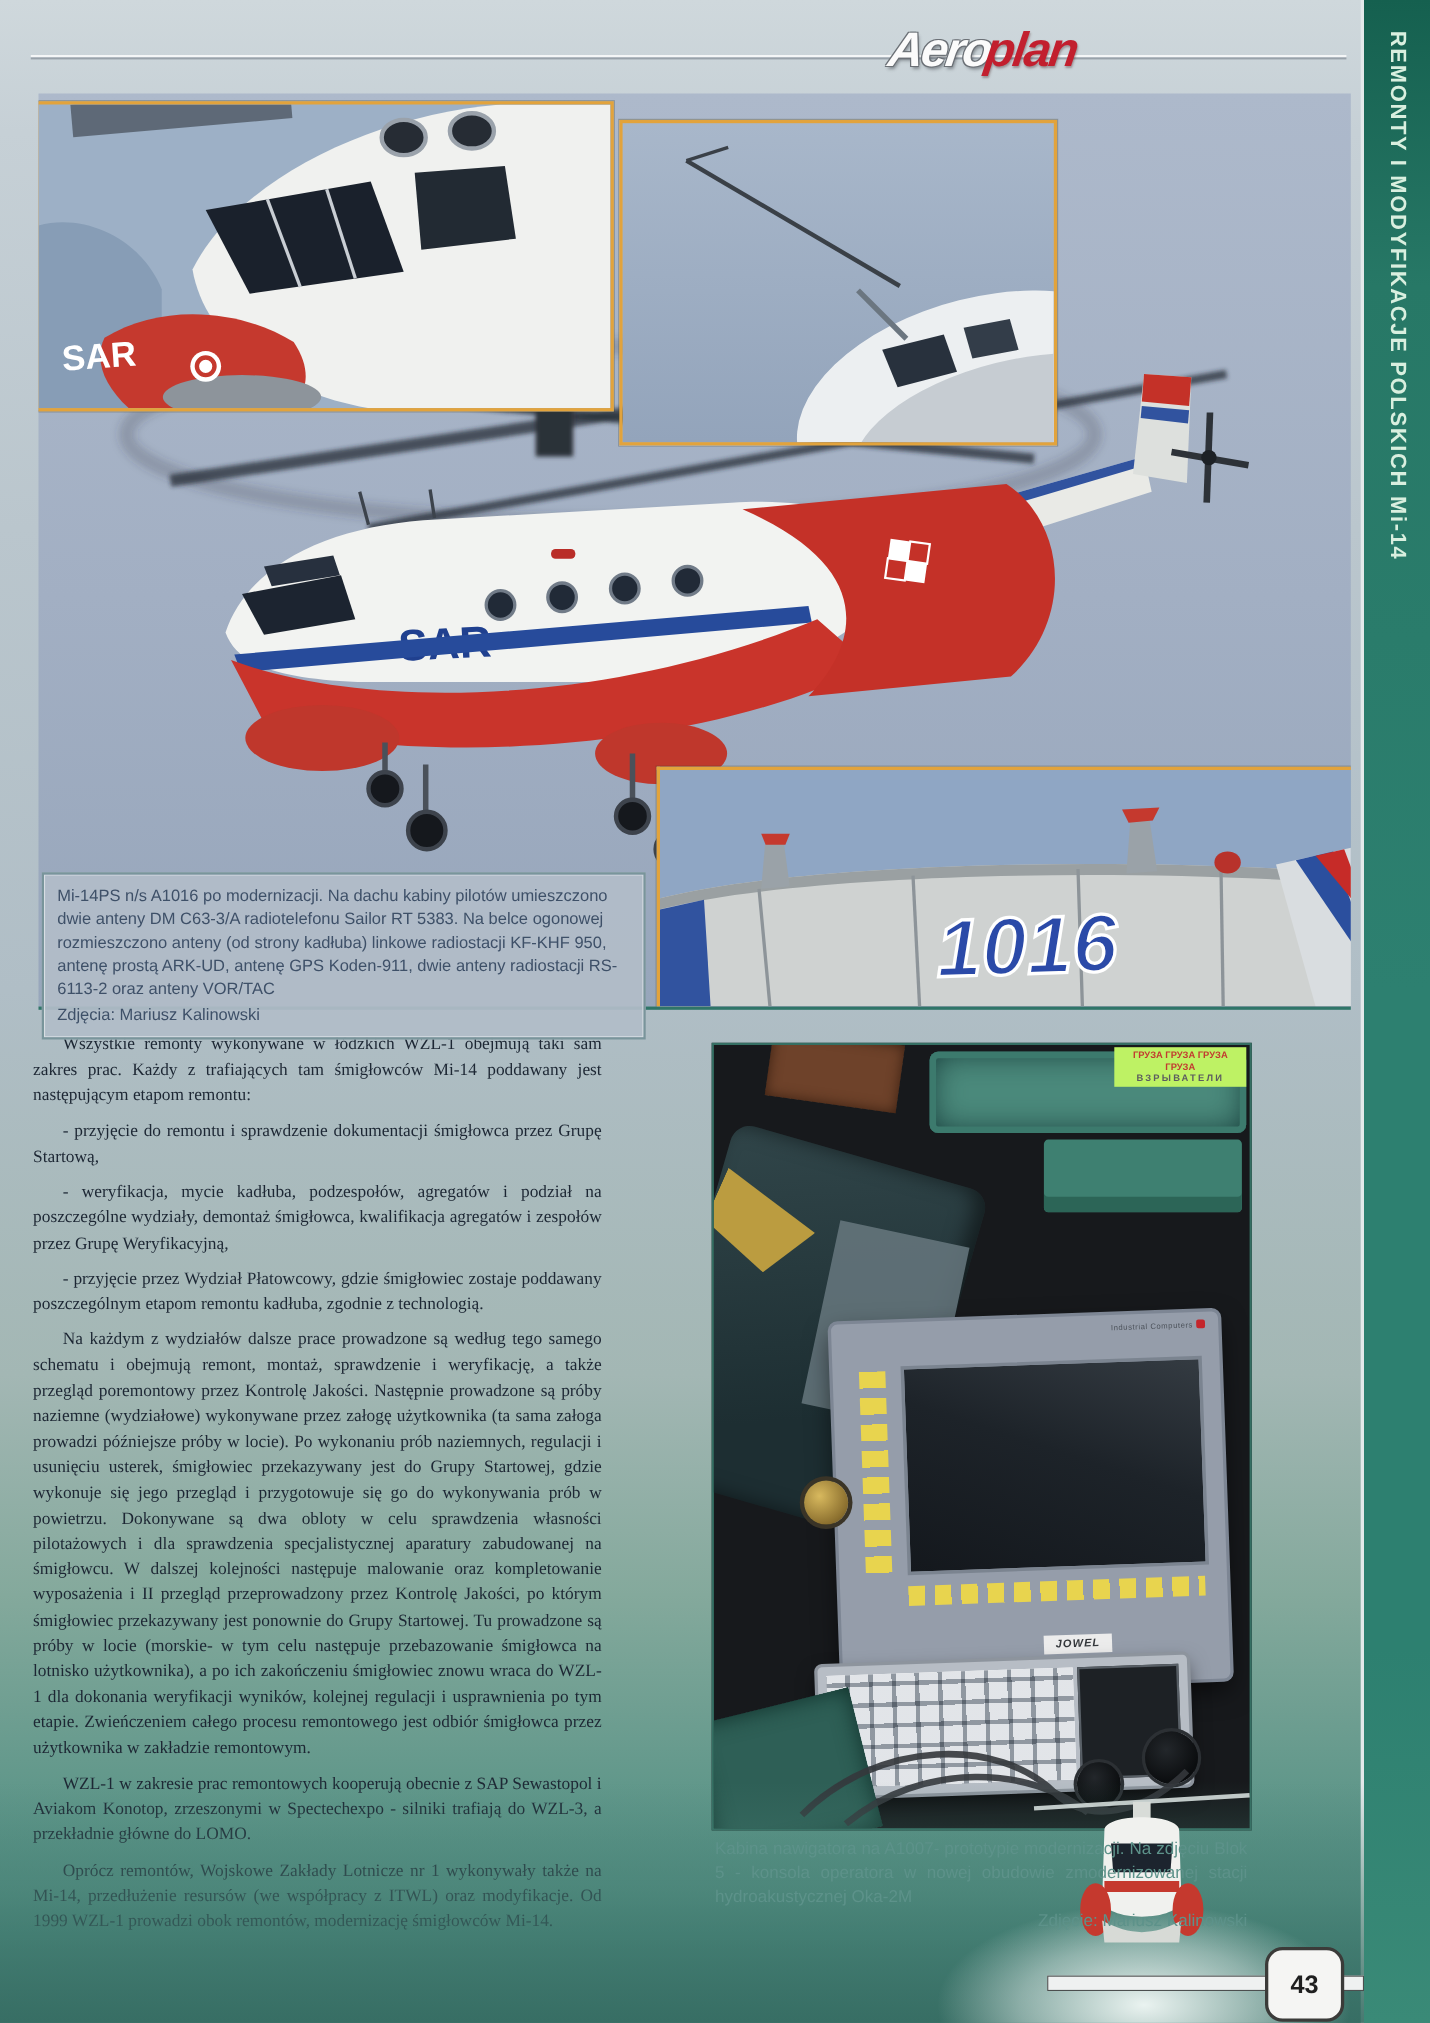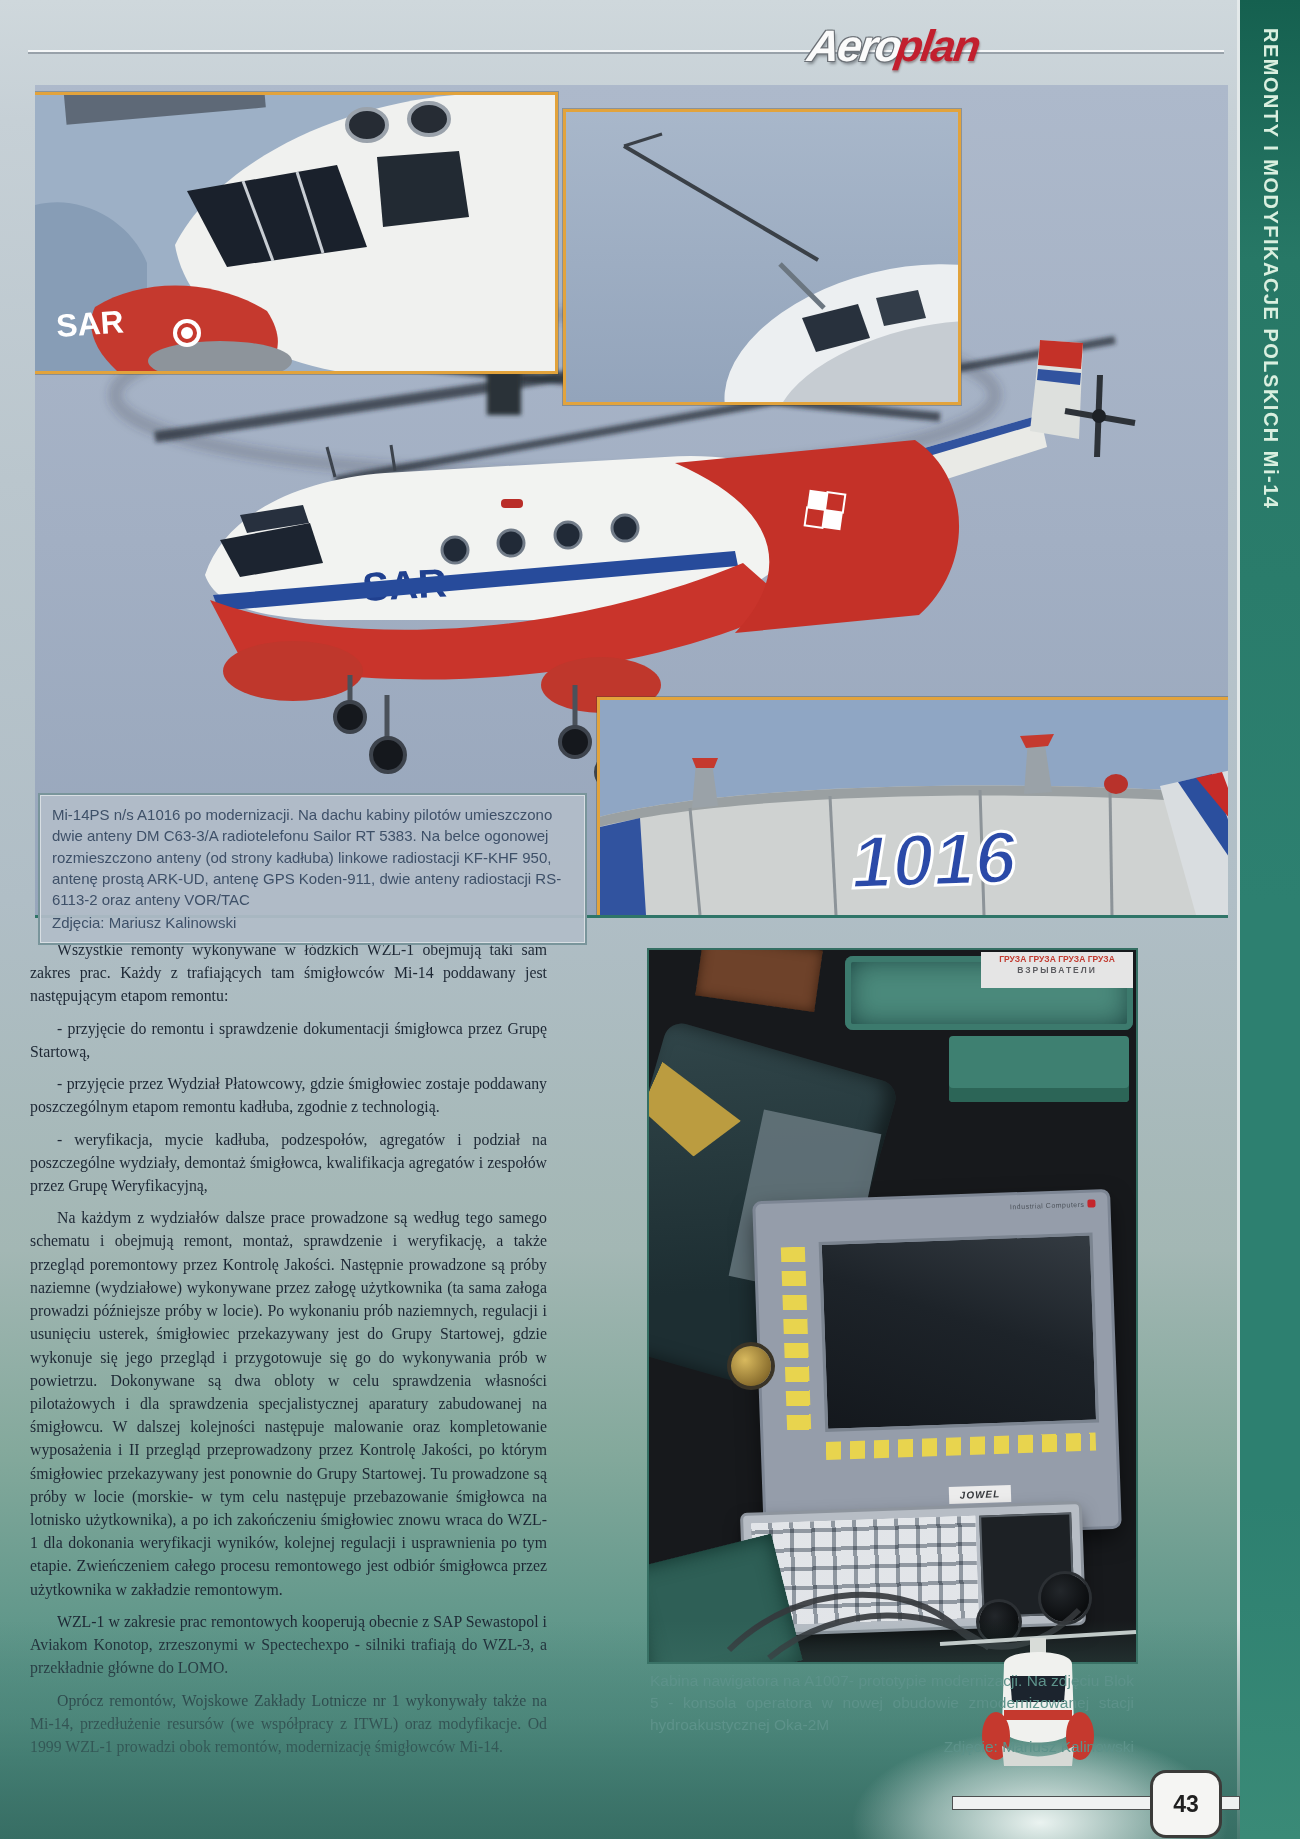--- a/index.html
+++ b/index.html
@@ -41,21 +41,21 @@
     font-family:"Liberation Serif",serif;font-size:15.8px;line-height:1.47;color:#1d2734;text-align:justify;}
   .article p{margin:0 0 9px 0;text-indent:27px;}
   
   .console-photo{position:absolute;left:647px;top:948px;width:487px;height:712px;
     background:#17191c;border:2px solid #356f63;overflow:hidden;}
   .cp{position:absolute;}
   .cp-teal1{left:196px;top:6px;width:288px;height:74px;background:#4b8a7c;border-radius:8px;
     box-shadow:inset 0 0 0 6px #3c7a6d, inset 0 0 30px #133;}
   .cp-teal2{left:300px;top:86px;width:180px;height:66px;background:#3e8071;border-radius:4px;box-shadow:inset 0 -14px 0 #2c6557;}
   .cp-brown{left:50px;top:-8px;width:120px;height:62px;background:#6e422a;transform:rotate(8deg);box-shadow:inset 0 0 12px #3a2012;}
-  .cp-strip{right:3px;top:2px;width:152px;height:36px;background:#e5e5e5;padding:2px 4px;box-sizing:border-box;
+  .cp-strip{right:3px;top:2px;width:120px;height:36px;background:#bef264;padding:2px 4px;box-sizing:border-box;
     color:#c23a30;font-size:8.5px;font-weight:bold;line-height:1.25;text-align:center;overflow:hidden;}
   .cp-strip .l2{color:#5c5c60;letter-spacing:2px;}
   .cp-seatback{left:-30px;top:96px;width:240px;height:330px;background:linear-gradient(160deg,#31464a,#1d2e32 70%);
     transform:rotate(16deg);border-radius:18px;box-shadow:inset -10px 0 18px rgba(0,0,0,.5);}
   .cp-yellow{left:-6px;top:128px;width:96px;height:74px;background:#bb9c40;transform:rotate(24deg);
     clip-path:polygon(0 0,100% 30%,70% 100%,0 70%);}
   .cp-grey{left:96px;top:170px;width:120px;height:170px;background:#67787f;transform:rotate(12deg);opacity:.85;}
   .cp-console{left:112px;top:248px;width:352px;height:334px;transform:rotate(-2deg);
     background:#959daa;border-radius:6px;box-shadow:0 0 0 3px #7d8694,0 10px 24px rgba(0,0,0,.6);}
   .cp-screen{position:absolute;left:62px;top:40px;right:16px;bottom:104px;background:
@@ -244,22 +244,22 @@
   </div>
 
   <div class="caption-box">
     <span>Mi-14PS n/s A1016 po modernizacji. Na dachu kabiny pilotów umieszczono dwie anteny DM C63-3/A radiotelefonu </span><span class="it">Sailor</span><span> RT 5383. Na belce ogonowej rozmieszczono anteny (od strony kadłuba) linkowe radiostacji KF-KHF 950, antenę prostą ARK-UD, antenę GPS Koden-911, dwie anteny radiostacji RS-6113-2 oraz anteny VOR/TAC</span>
     <div class="credit">Zdjęcia: Mariusz Kalinowski</div>
   </div>
 
   <div class="article">
     <p>Wszystkie remonty wykonywane w łódzkich WZL-1 obejmują taki sam zakres prac. Każdy z trafiających tam śmigłowców Mi-14 poddawany jest następującym etapom remontu:</p>
     <p>- przyjęcie do remontu i sprawdzenie dokumentacji śmigłowca przez Grupę Startową,</p>
+    <p>- weryfikacja, mycie kadłuba, podzespołów, agregatów i podział na poszczególne wydziały, demontaż śmigłowca, kwalifikacja agregatów i zespołów przez Grupę Weryfikacyjną,</p>
     <p>- przyjęcie przez Wydział Płatowcowy, gdzie śmigłowiec zostaje poddawany poszczególnym etapom remontu kadłuba, zgodnie z technologią.</p>
-    <p>- weryfikacja, mycie kadłuba, podzespołów, agregatów i podział na poszczególne wydziały, demontaż śmigłowca, kwalifikacja agregatów i zespołów przez Grupę Weryfikacyjną,</p>
     <p>Na każdym z wydziałów dalsze prace prowadzone są według tego samego schematu i obejmują remont, montaż, sprawdzenie i weryfikację, a także przegląd poremontowy przez Kontrolę Jakości. Następnie prowadzone są próby naziemne (wydziałowe) wykonywane przez załogę użytkownika (ta sama załoga prowadzi późniejsze próby w locie). Po wykonaniu prób naziemnych, regulacji i usunięciu usterek, śmigłowiec przekazywany jest do Grupy Startowej, gdzie wykonuje się jego przegląd i przygotowuje się go do wykonywania prób w powietrzu. Dokonywane są dwa obloty w celu sprawdzenia własności pilotażowych i dla sprawdzenia specjalistycznej aparatury zabudowanej na śmigłowcu. W dalszej kolejności następuje malowanie oraz kompletowanie wyposażenia i II przegląd przeprowadzony przez Kontrolę Jakości, po którym śmigłowiec przekazywany jest ponownie do Grupy Startowej. Tu prowadzone są próby w locie (morskie- w tym celu następuje przebazowanie śmigłowca na lotnisko użytkownika), a po ich zakończeniu śmigłowiec znowu wraca do WZL-1 dla dokonania weryfikacji wyników, kolejnej regulacji i usprawnienia po tym etapie. Zwieńczeniem całego procesu remontowego jest odbiór śmigłowca przez użytkownika w zakładzie remontowym.</p>
     <p>WZL-1 w zakresie prac remontowych kooperują obecnie z SAP Sewastopol i Aviakom Konotop, zrzeszonymi w Spectechexpo - silniki trafiają do WZL-3, a przekładnie główne do LOMO.</p>
     <p>Oprócz remontów, Wojskowe Zakłady Lotnicze nr 1 wykonywały także na Mi-14, przedłużenie resursów (we współpracy z ITWL) oraz modyfikacje. Od 1999 WZL-1 prowadzi obok remontów, modernizację śmigłowców Mi-14.</p>
   </div>
 
   <div class="console-photo">
     <div class="cp cp-teal1"></div>
     <div class="cp cp-teal2"></div>
     <div class="cp cp-brown"></div>
     <div class="cp cp-strip">

